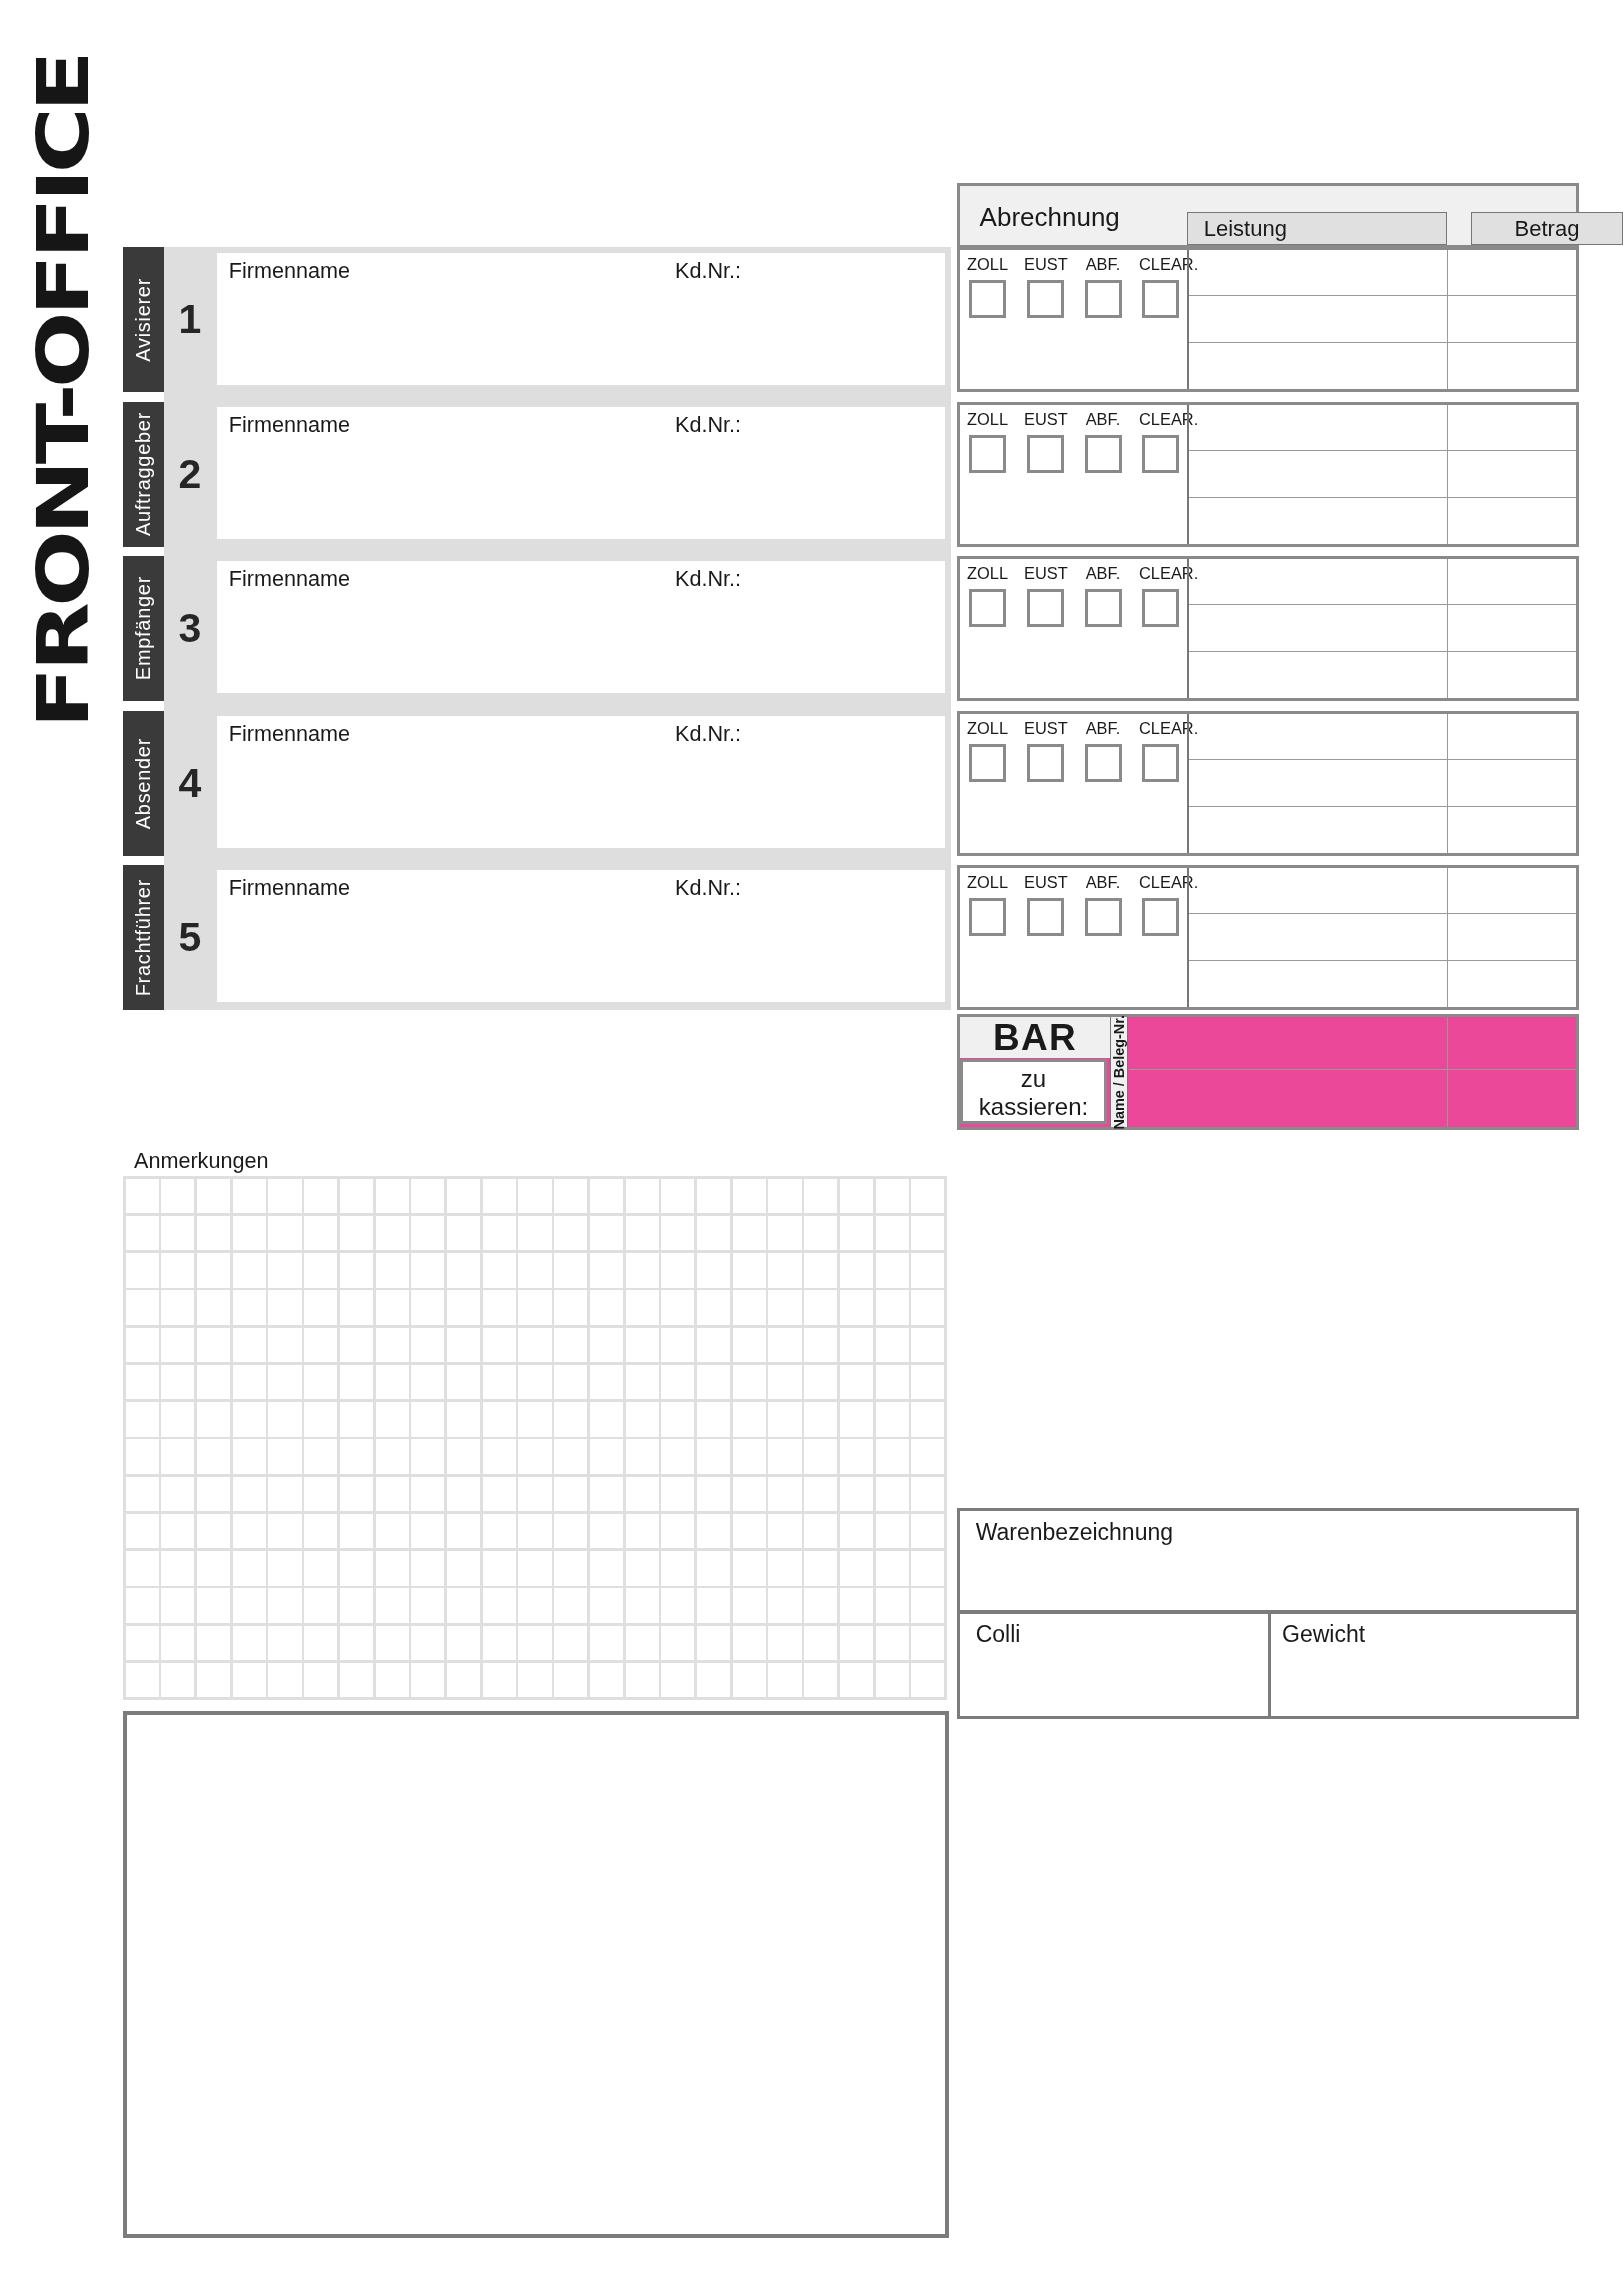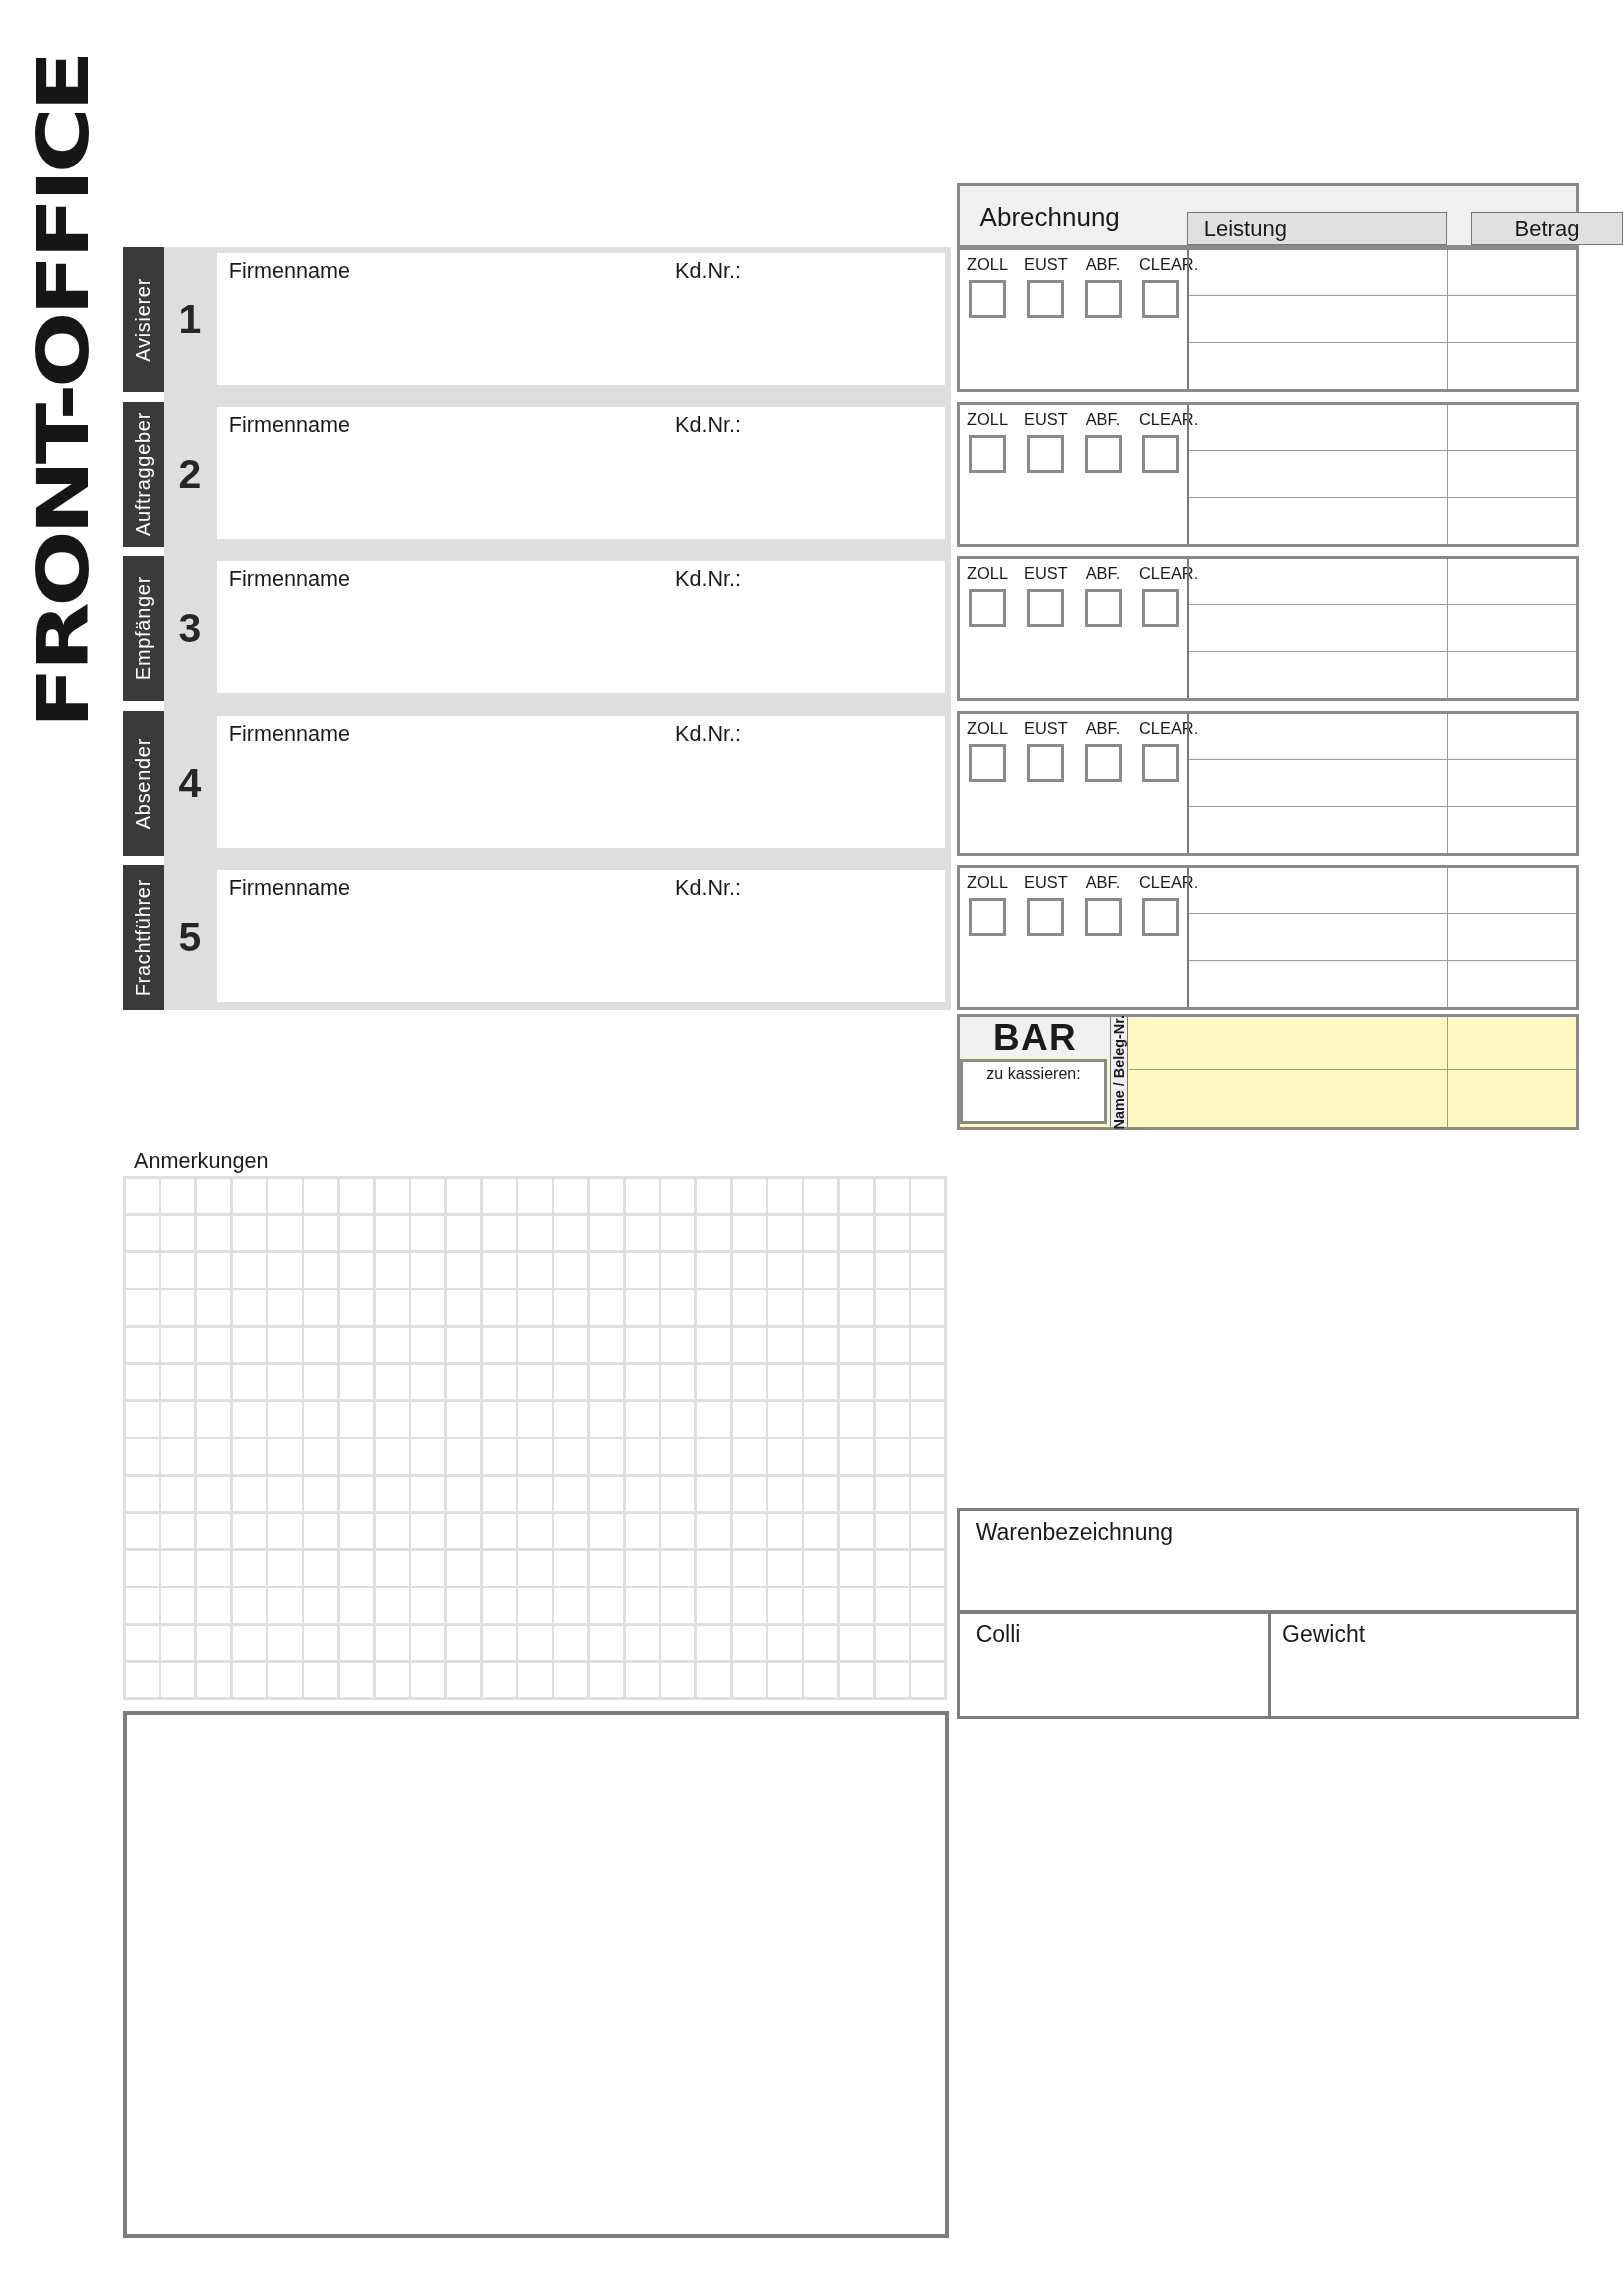--- a/index.html
+++ b/index.html
@@ -58,27 +58,27 @@
   .cbcol { position:absolute; top:5.2px; width:42px; text-align:center; }
   .cbcol .cblabel { font-size:16.4px; display:block; }
   .cbcol .cbox { width:37px; height:38px; border:3.9px solid #8a8a8a; margin:5.9px auto 0; background:#fff; }
   .vline-main { position:absolute; left:227px; top:0; bottom:0; width:2px; background:#777; }
   .vline-bet  { position:absolute; left:487px; top:0; bottom:0; width:1.3px; background:#999; }
   .hline { position:absolute; left:229px; right:0; height:1.3px; background:#999; }
   .rowspot { position:absolute; background:transparent; }
 
   
   .bar-block { left:957px; top:1014px; width:622px; height:116px;
-               border:3.3px solid var(--blockBorder); background:#fef9c3; }
+               border:3.3px solid var(--blockBorder); background:#ec4899; }
   .bar-head { position:absolute; left:0; top:0; width:150px; height:41px; background:var(--lightGray);
               display:flex; align-items:center; justify-content:center;
               font-size:37px; font-weight:800; letter-spacing:1.3px; }
   .zu-box { position:absolute; left:0; top:42px; width:147px; height:65px;
             border:3.3px solid #8a8a8a; background:#fff; text-align:center;
-            font-size:16px; padding-top:3.3px; }
+            font-size:24px; padding-top:3.3px; }
   .nb-strip { position:absolute; left:150px; top:0; width:18.3px; height:110px;
               background:var(--lightGray); border-left:1.3px solid #777; border-right:1.3px solid #777;
               display:flex; align-items:center; justify-content:center; }
   .nb-strip span { writing-mode:vertical-rl; transform:rotate(180deg); font-size:14.4px;
                    font-weight:700; white-space:nowrap; }
   .bar-hline { position:absolute; left:169px; right:0; top:52px; height:1.3px; background:#999; }
 
   
   .anm-label { left:134px; top:1148px; font-size:21.6px; }
   .anm-grid { left:123px; top:1176px; width:824px; height:524px; background:#dfdfdf;

